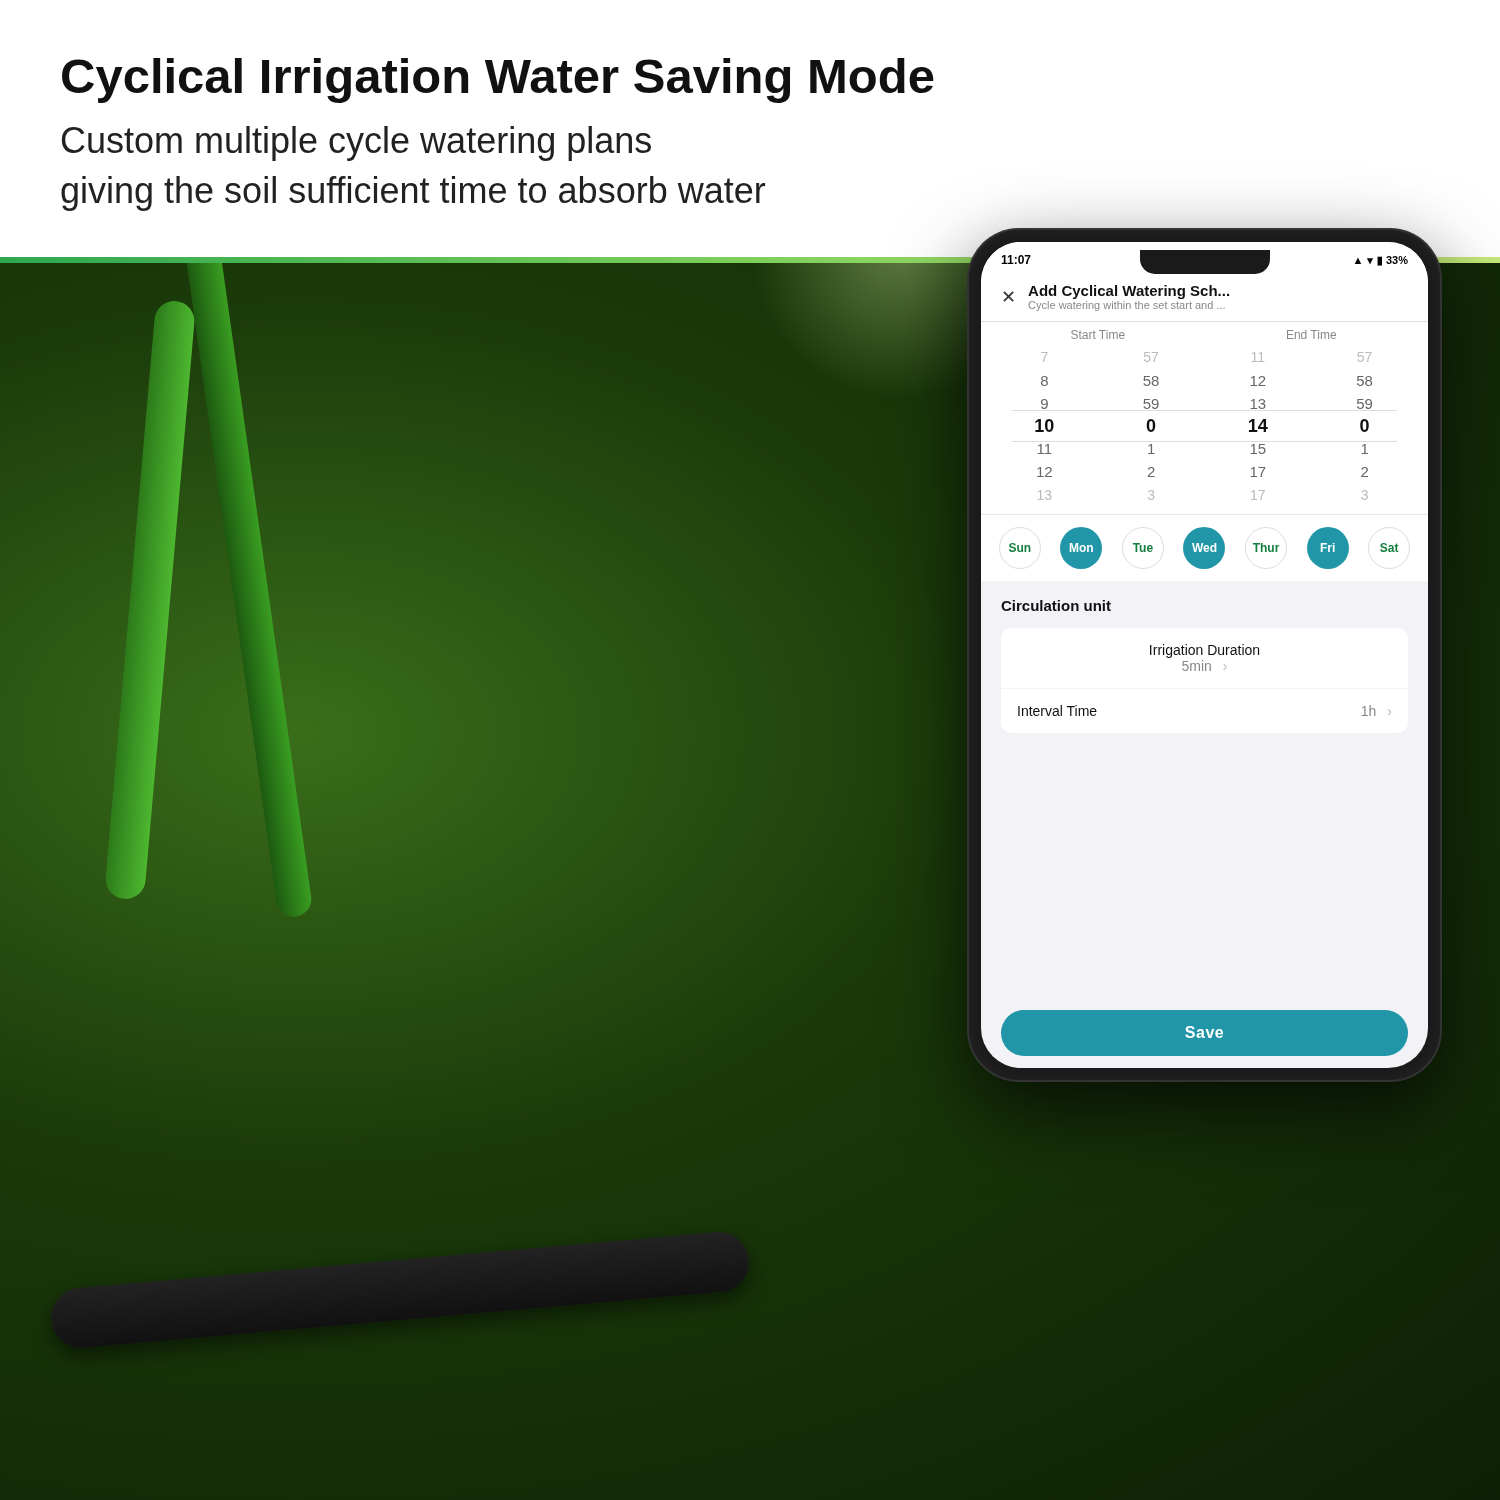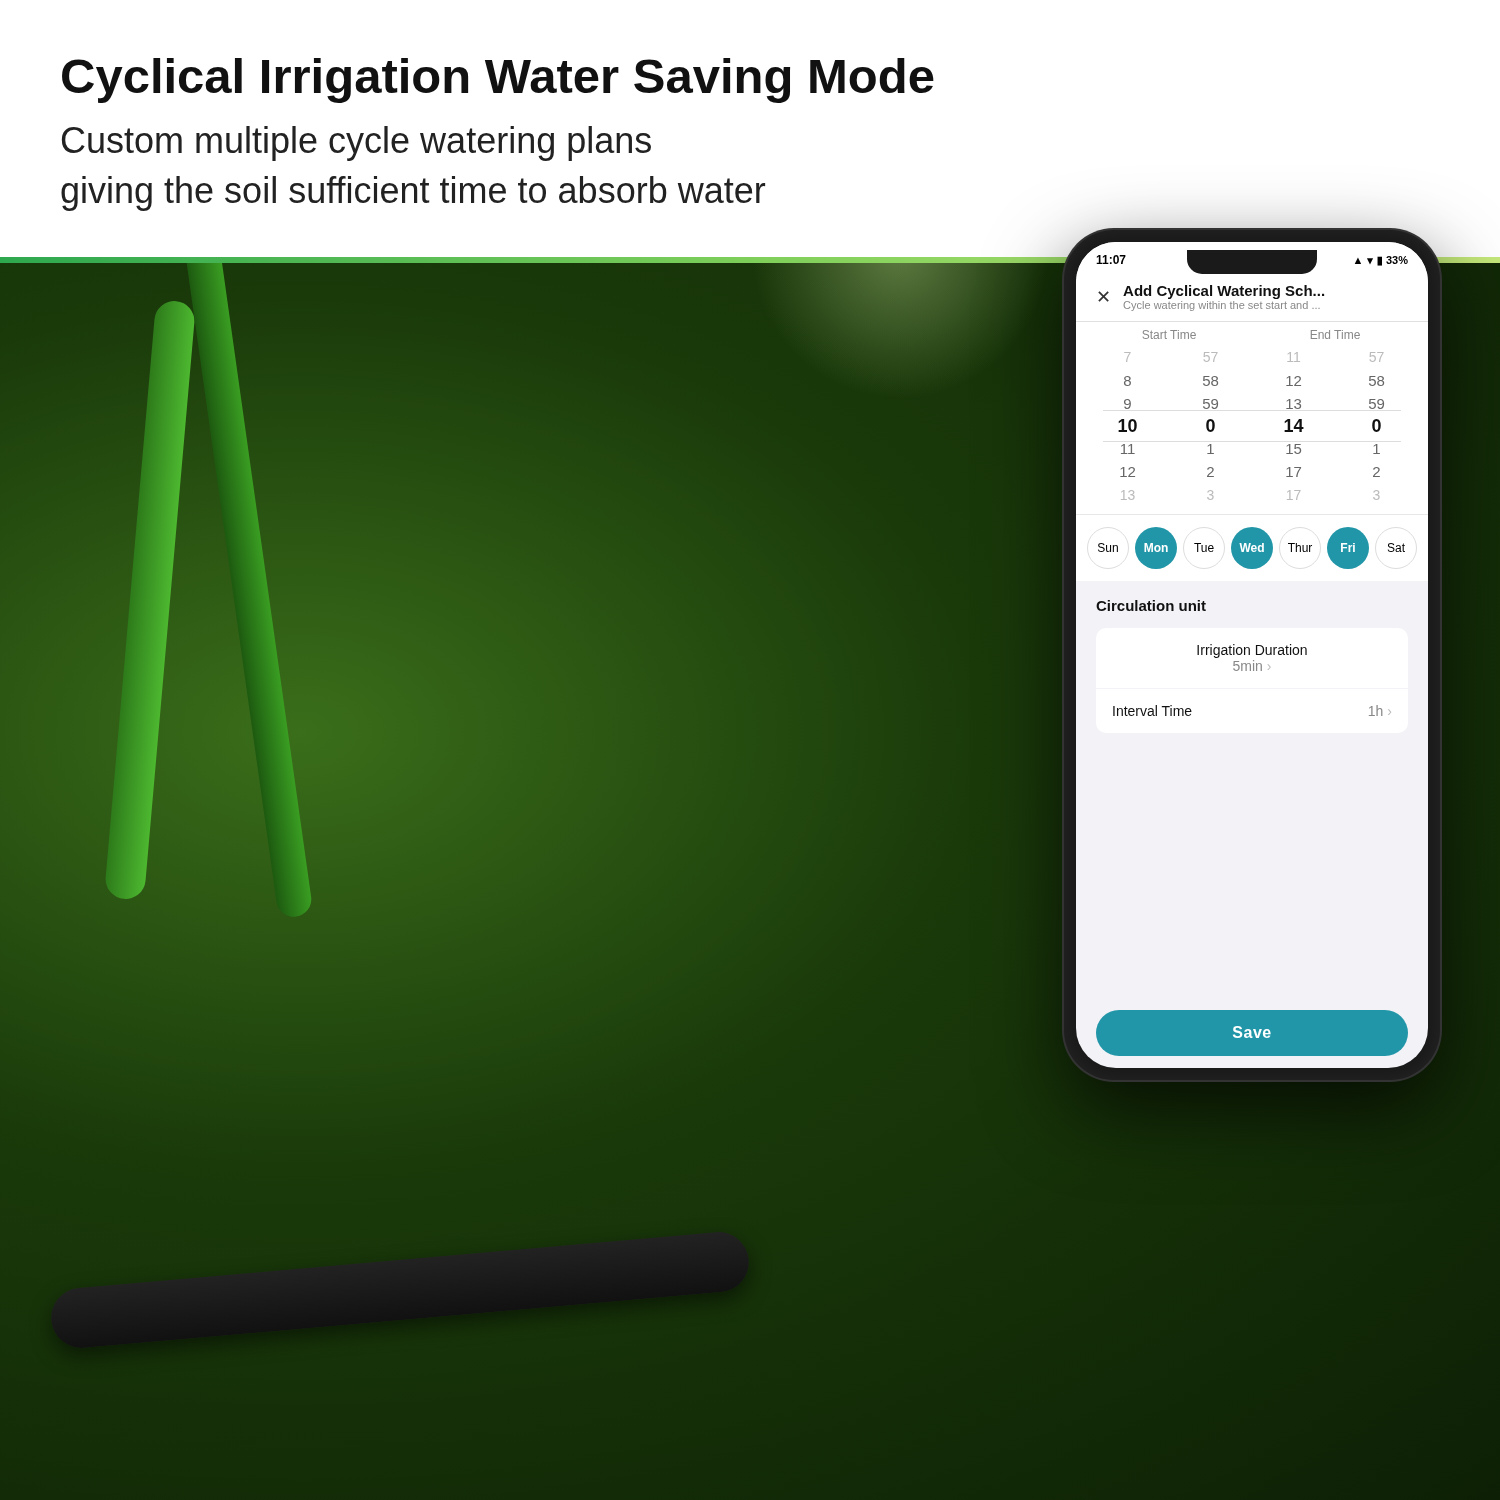--- a/index.html
+++ b/index.html
@@ -87,21 +87,21 @@
       background: linear-gradient(to right, #1d5a10, #3a9e22);
       border-radius: 20px;
       transform: rotate(-8deg);
     }
 
     
     .phone-wrapper {
       position: absolute;
       right: 60px;
       top: 230px;
-      width: 376px;
+      width: 471px;
       height: 850px;
       z-index: 10;
     }
 
     .phone-outer {
       width: 100%;
       height: 100%;
       background: #1a1a1a;
       border-radius: 50px;
       padding: 12px;
@@ -258,22 +258,23 @@
       font-weight: 500;
       cursor: pointer;
     }
     .day-btn.active {
       background: #2196a8;
       color: #fff;
       font-weight: 700;
     }
     .day-btn.inactive {
       background: transparent;
-      color: #000000;
+      color: #15803d;
       border: 1px solid #ddd;
+      font-weight: bold;
     }
 
     
     .circulation-section {
       background: #f2f2f7;
       padding: 16px 20px 8px;
       flex: 1;
     }
     .circulation-title {
       font-size: 15px;
@@ -303,21 +304,21 @@
     .setting-label {
       font-size: 14px;
       color: #111;
       font-weight: 500;
     }
     .setting-value {
       font-size: 14px;
       color: #888;
       display: flex;
       align-items: center;
-      gap: 4px;
+      gap: 11px;
     }
     .chevron {
       color: #bbb;
       font-size: 14px;
     }
 
     
     .save-btn {
       background: #2196a8;
       color: #fff;

